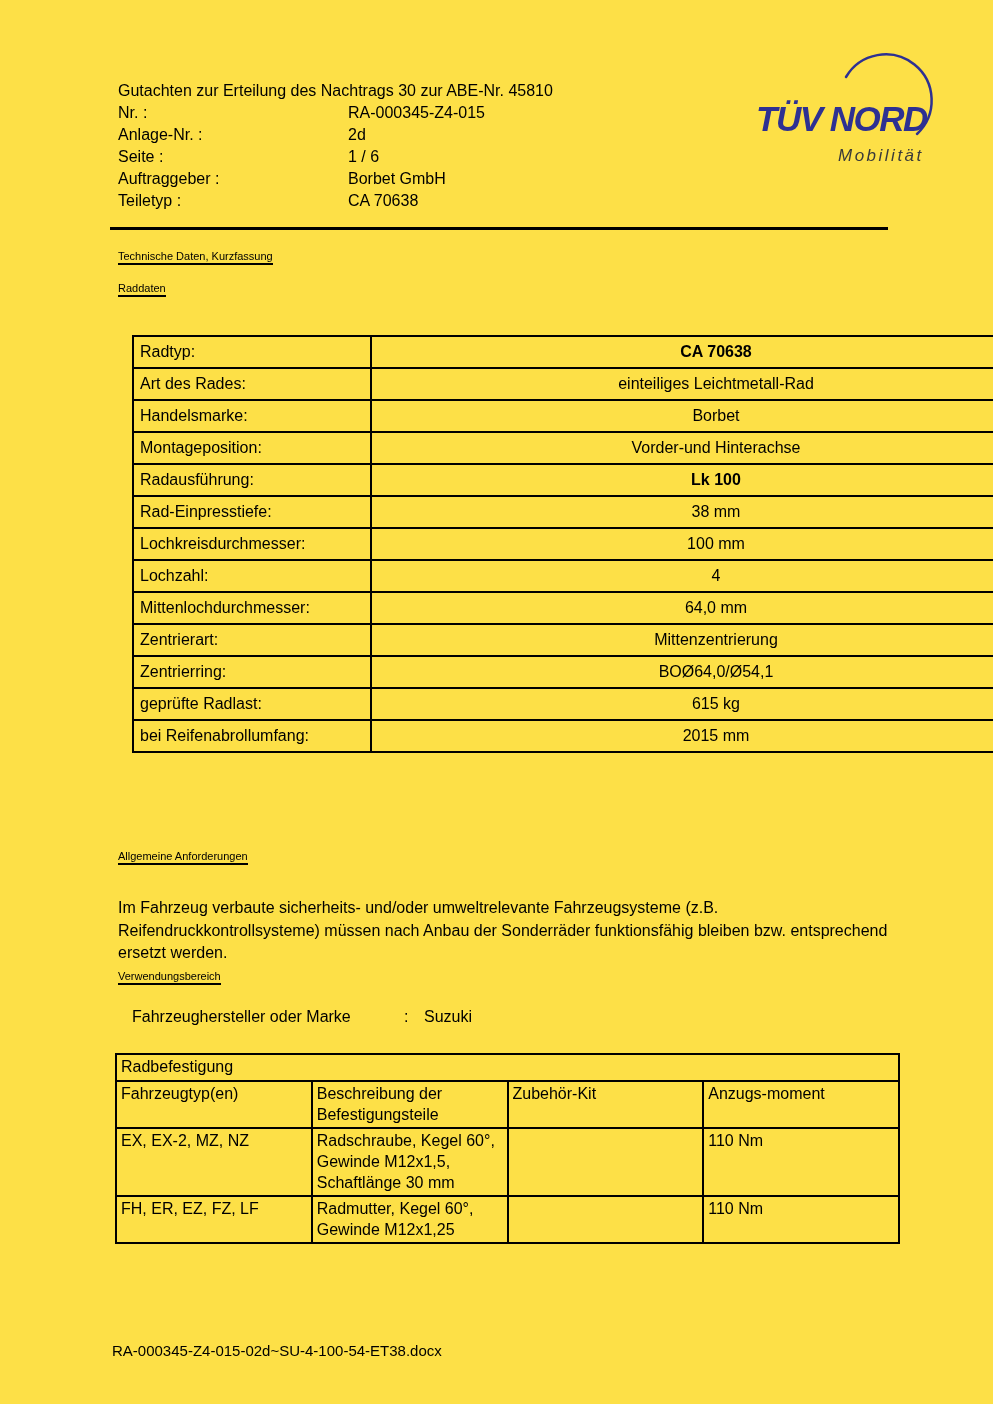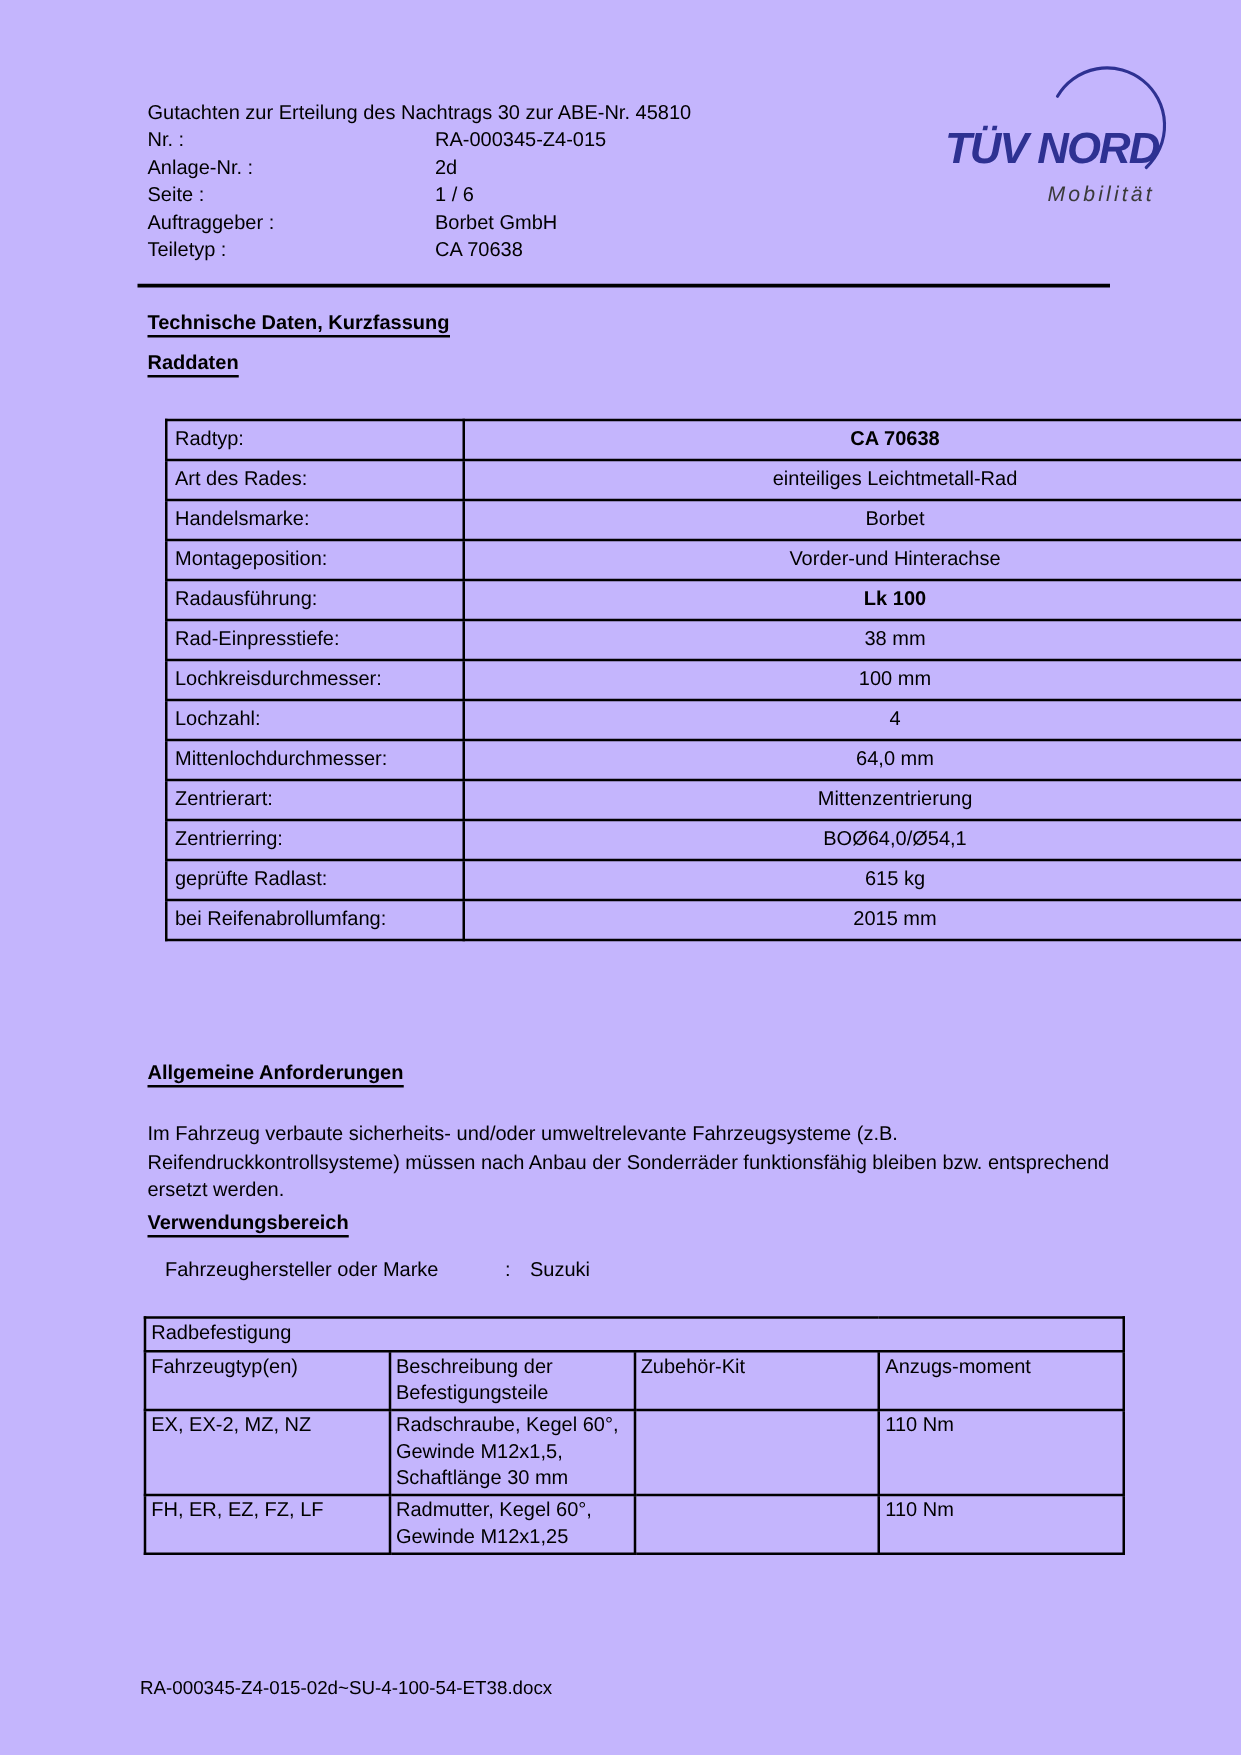--- a/index.html
+++ b/index.html
@@ -1,37 +1,37 @@
 <!DOCTYPE html>
 <html><head>
 <meta charset="utf-8">
 <style>
   html,body { margin:0; padding:0; background:#ffffff; }
   .page {
-    position:relative; width:993px; height:1404px; background:#c4b5fd;
+    position:relative; width:993px; height:1404px; background:#fde047;
     font-family:"Liberation Sans", "DejaVu Sans", sans-serif;
     color:#000; overflow:hidden;
   }
   
   .header-block { position:absolute; left:118px; top:80px; font-size:16px; line-height:22px; }
   .hdr-row { display:flex; }
   .hdr-label { width:230px; flex:0 0 230px; }
   
   .logo-arc { position:absolute; left:838px; top:48px; width:110px; height:110px; }
   .logo-text {
     position:absolute; left:756px; top:99px; font-size:35px; font-weight:bold;
     font-style:italic; letter-spacing:-1.5px; color:#2e3192; white-space:nowrap;
   }
   .logo-sub {
     position:absolute; left:838px; top:146px; font-size:17px; font-style:italic;
     letter-spacing:2.5px; color:#3a3a3a; white-space:nowrap;
   }
   .rule { position:absolute; left:110px; top:227px; width:778px; height:3px; background:#000; }
   
-  .heading { position:absolute; left:118px; font-size:16px; font-weight:bold; white-space:nowrap; }
+  .heading { position:absolute; left:118px; font-size:11px; font-weight:normal; white-space:nowrap; }
   .heading span { border-bottom:2px solid #000; padding-bottom:1px; }
   .h-tech { top:250px; }
   .h-rad  { top:282px; }
   .h-allg { top:850px; }
   .h-verw { top:970px; }
   
   .t1 {
     position:absolute; left:115px; top:335px; width:930px;
     border-collapse:collapse; font-size:16px;margin-left:17px;
   }

